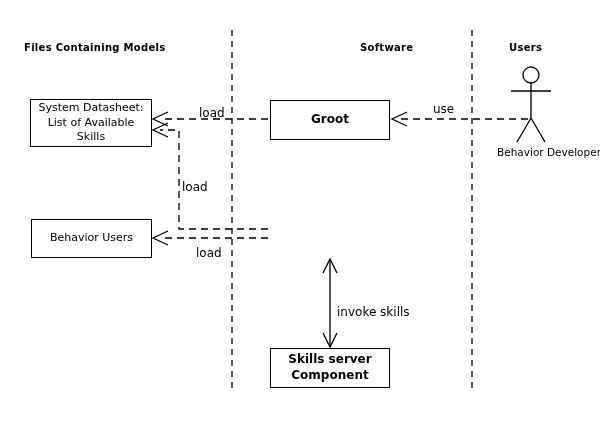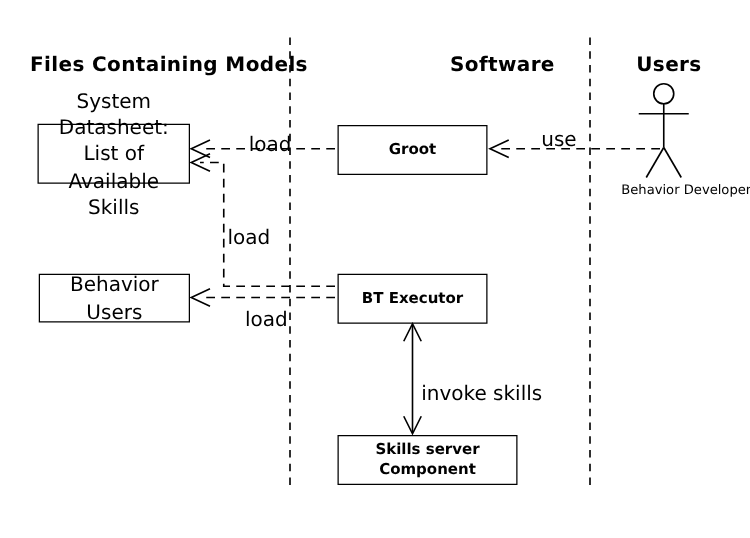--- a/index.html
+++ b/index.html
@@ -10,44 +10,44 @@
   #diagram-root {
     position: relative;
     width: 600px;
     height: 430px;
     background: #ffffff;
     font-family: "DejaVu Sans", sans-serif;
     overflow: hidden;
   }
   .lane-title {
     position: absolute;
-    font-size: 16px;
+    font-size: 10px;
     font-weight: bold;
     color: #000000;
     letter-spacing: 0.3px;
     white-space: nowrap;
   }
   .node-box {
     position: absolute;
     border: 1.4px solid #000000;
     background: #ffffff;
     box-sizing: border-box;
     display: flex;
     align-items: center;
     justify-content: center;
     text-align: center;
     color: #000000;
-    font-size: 16px;
+    font-size: 11px;
     line-height: 1.32;
     padding: 2px 4px;
   }
   .node-box.bold { font-weight: bold; font-size: 12px; }
   .edge-label {
     position: absolute;
-    font-size: 16px;
+    font-size: 12px;
     color: #000000;
     white-space: nowrap;
     background: transparent;
   }
   .actor-caption {
     position: absolute;
     font-size: 10.5px;
     color: #000000;
     text-align: center;
     line-height: 1.3;
@@ -83,25 +83,22 @@
   </div>
 
   <div class="node-box" style="left:31px; top:219px; width:121px; height:39px;">
     <span style="white-space:pre-line;">Behavior Users</span>
   </div>
 
   <div class="node-box bold" style="left:270px; top:100px; width:120px; height:40px;">
     <span style="white-space:pre-line;">Groot</span>
   </div>
 
-  <div class="node-box bold" style="left:270px; top:219px; width:120px; height:40px;">
-    <span style="white-space:pre-line;">BT Executor</span>
-  </div>
 
-  <div class="node-box bold" style="left:270px; top:348px; width:144px; height:40px;">
+  <div class="node-box bold" style="left:270px; top:348px; width:120px; height:40px;">
     <span style="white-space:pre-line;">Skills server
 Component</span>
   </div>
 
   <div class="actor-caption" style="left:497px; top:146px; width:70px;">Behavior
 Developer</div>
 
   <div class="edge-label" style="left:199px; top:106px;">load</div>
 
   <div class="edge-label" style="left:433px; top:102px;">use</div>

